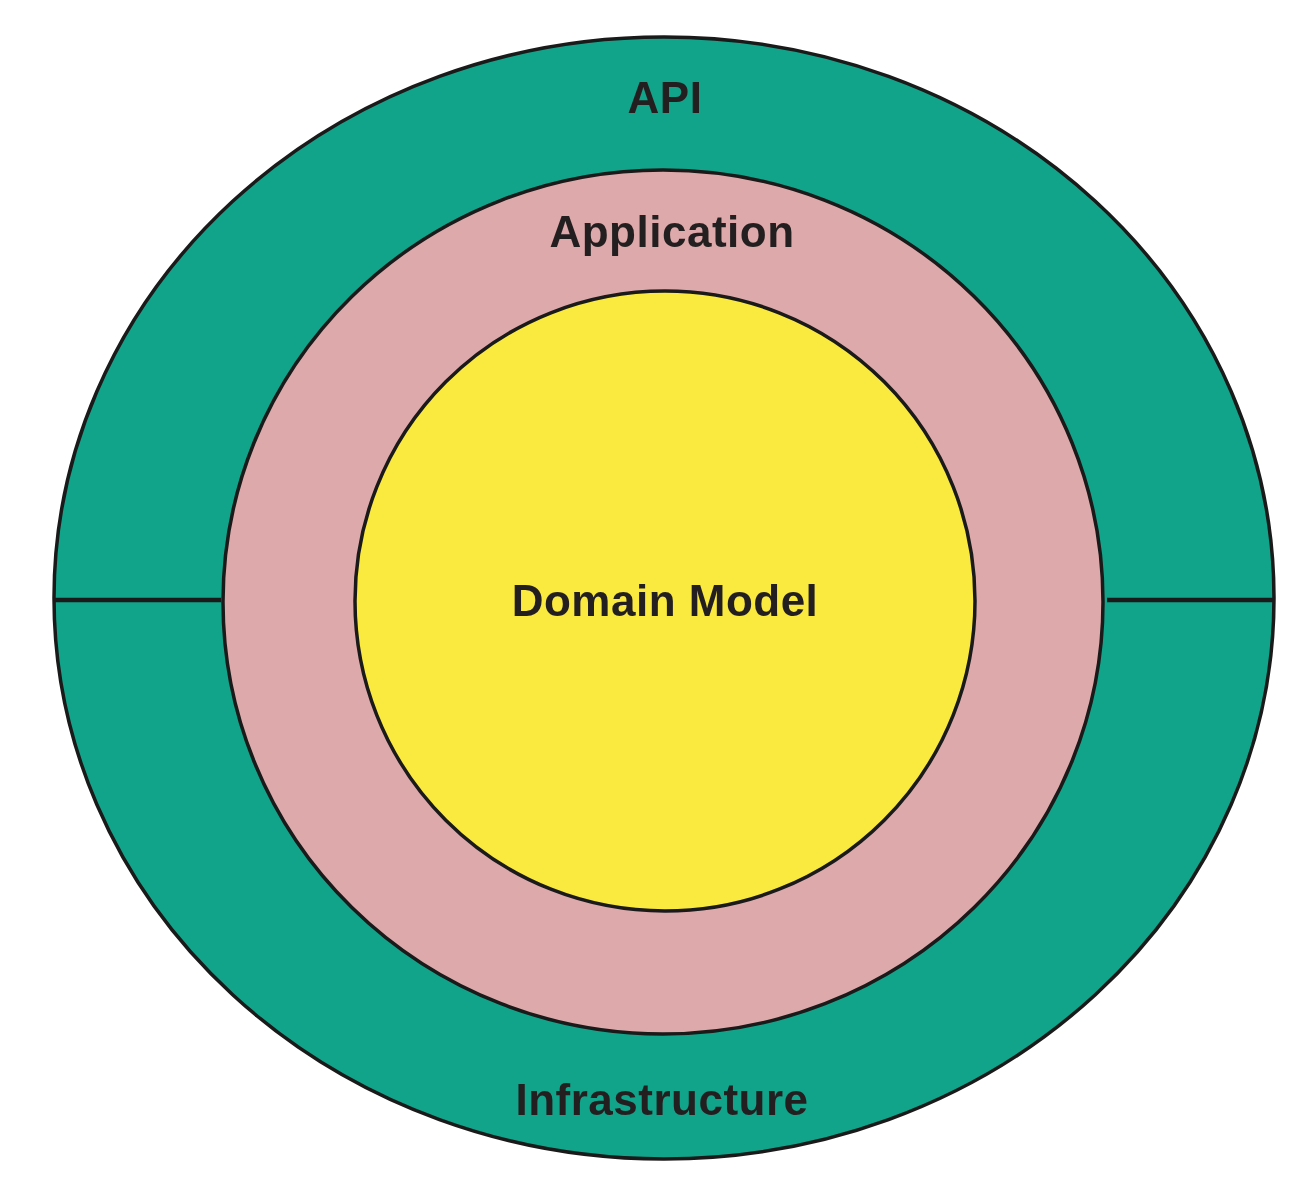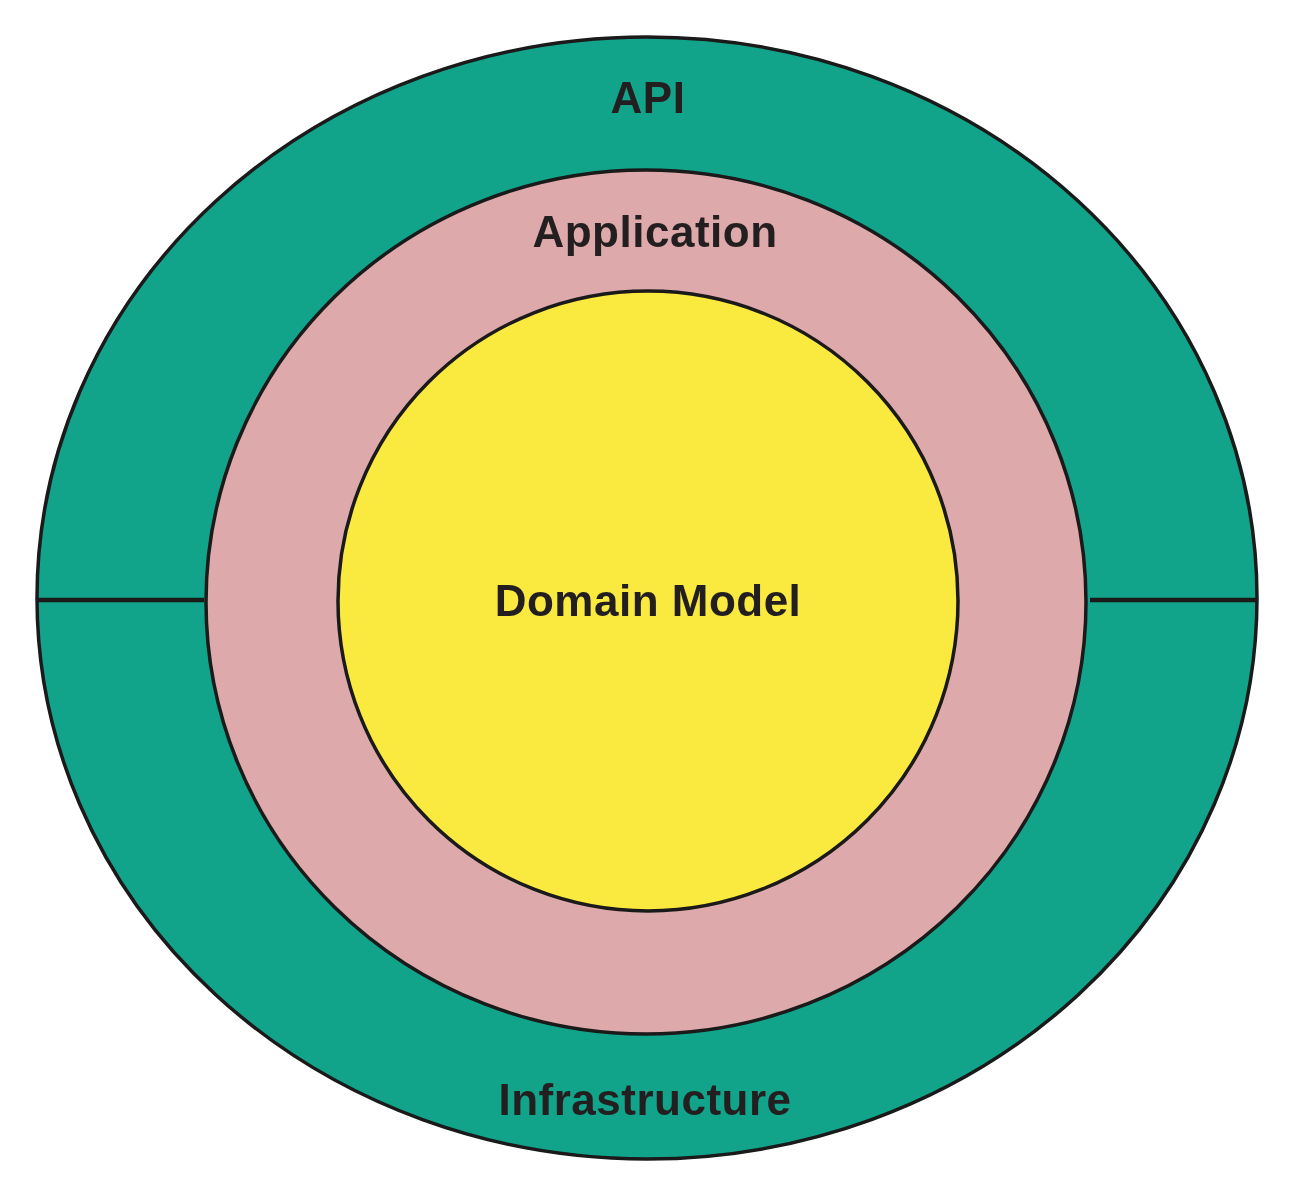--- a/index.html
+++ b/index.html
@@ -8,20 +8,21 @@
     background: #FFFFFF;
     width: 1311px;
     height: 1191px;
     overflow: hidden;
   }
   .canvas {
     position: relative;
     width: 1193px;
     height: 1191px;
     background: #FFFFFF;
+    margin-left: 17px;
   }
   svg {
     display: block;
     width: 1311px;
     height: 1191px;
   }
   .ring {
     stroke-width: 3.5;
   }
   .divider {

